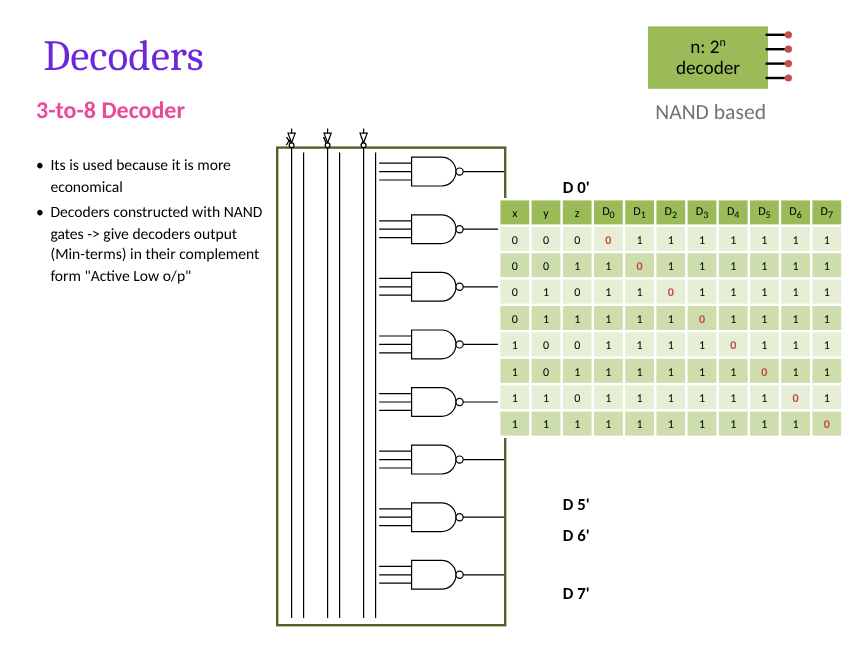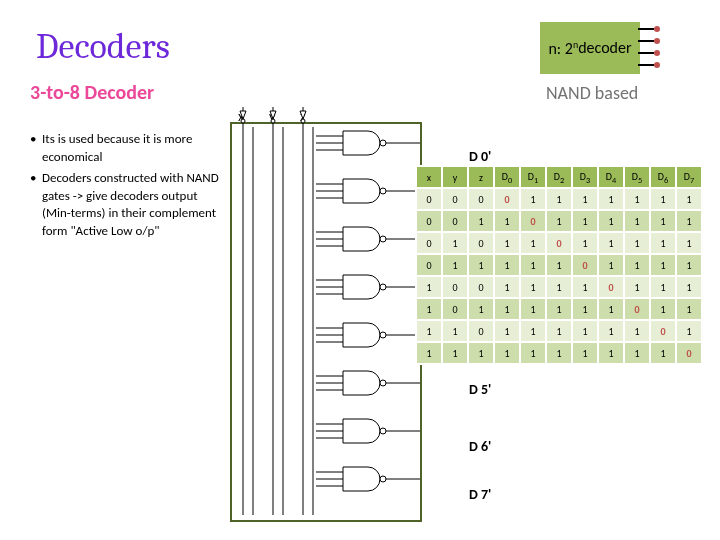--- a/index.html
+++ b/index.html
@@ -20,21 +20,21 @@
   }
   .title-sub {
     font-family: Calibri, Arial, sans-serif;
     font-size: 26px; font-weight: 700; color: #000;
     text-decoration: underline;
   }
   .decoder-box {
     position: absolute; top: 22px; left: 540px;
     width: 100px; height: 52px;
     background: #9bbb59;
-    display: flex; flex-direction: row;
+    display: flex; flex-direction: column;
     align-items: center; justify-content: center;
     font-size: 16px; color: #000; font-weight: 400;
     line-height: 1.1;
   }
   .decoder-box .sup { font-size: 10px; vertical-align: super; }
   .decoder-pin {
     position: absolute;
     width: 16px; height: 2px; background: #000;
   }
   .decoder-pin::after {
@@ -201,21 +201,21 @@
           <line x1="158" y1="374" x2="192" y2="374" stroke="#000"></line>
           <line x1="88" y1="367" x2="115" y2="367" stroke="#000"></line>
           <line x1="88" y1="374" x2="115" y2="374" stroke="#000"></line>
           <line x1="88" y1="381" x2="115" y2="381" stroke="#000"></line>
         </g>
       </g>
   </g>
 </svg>
 
 <span class="out-label" style="top:148px; left:427px;">D 0'</span>
-<span class="out-label" style="top:381px; left:427px;text-align:right;">D 5'</span>
+<span class="out-label" style="top:412px; left:427px;text-align:right;">D 5'</span>
 <span class="out-label" style="top:438px; left:427px;">D 6'</span>
 <span class="out-label" style="top:486px; left:427px;">D 7'</span>
 
 <table class="truth">
   <thead>
       <tr id="thead-row">
         <th>x</th>
         <th>y</th>
         <th>z</th>
         <th>D<sub>0</sub></th>

